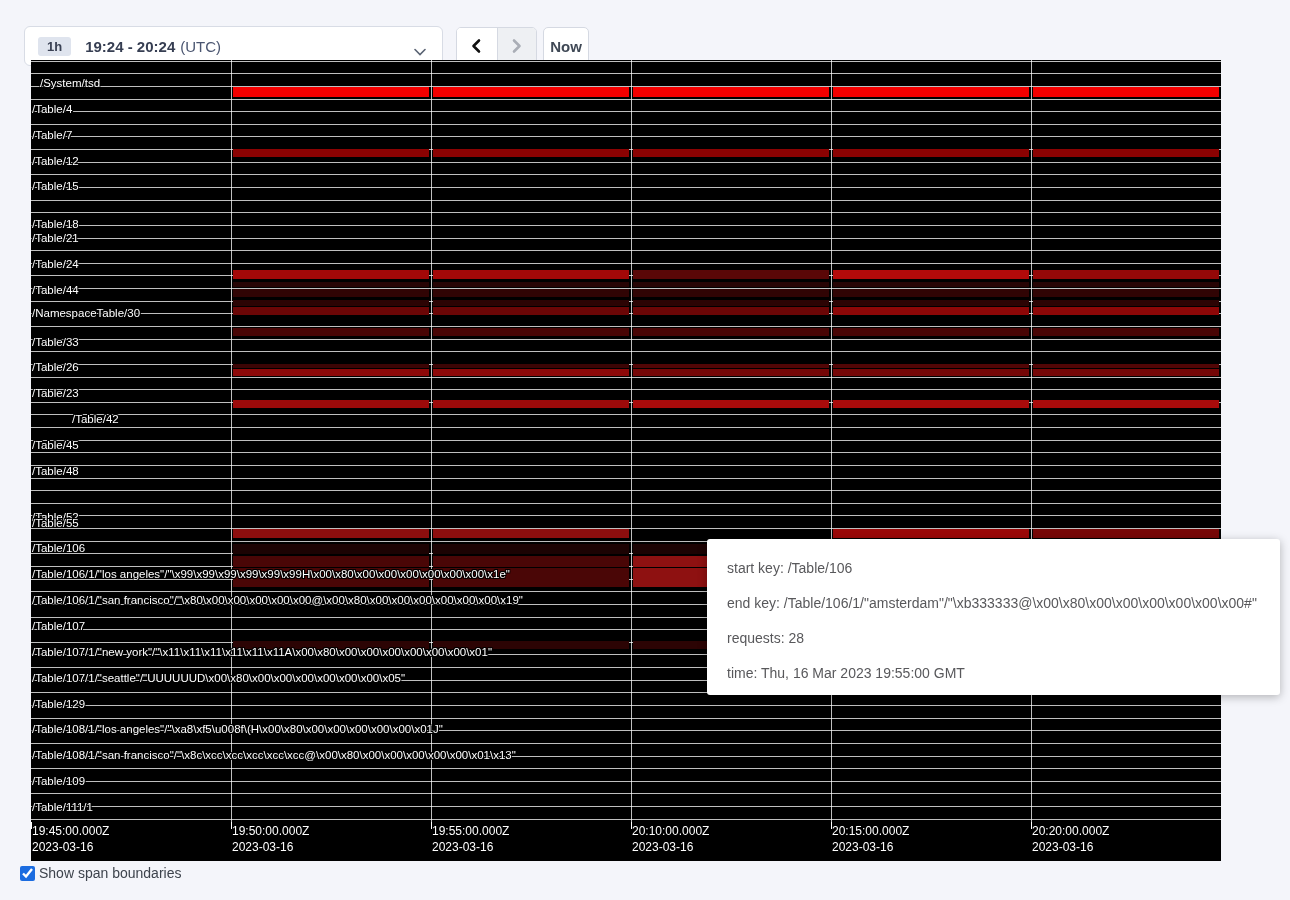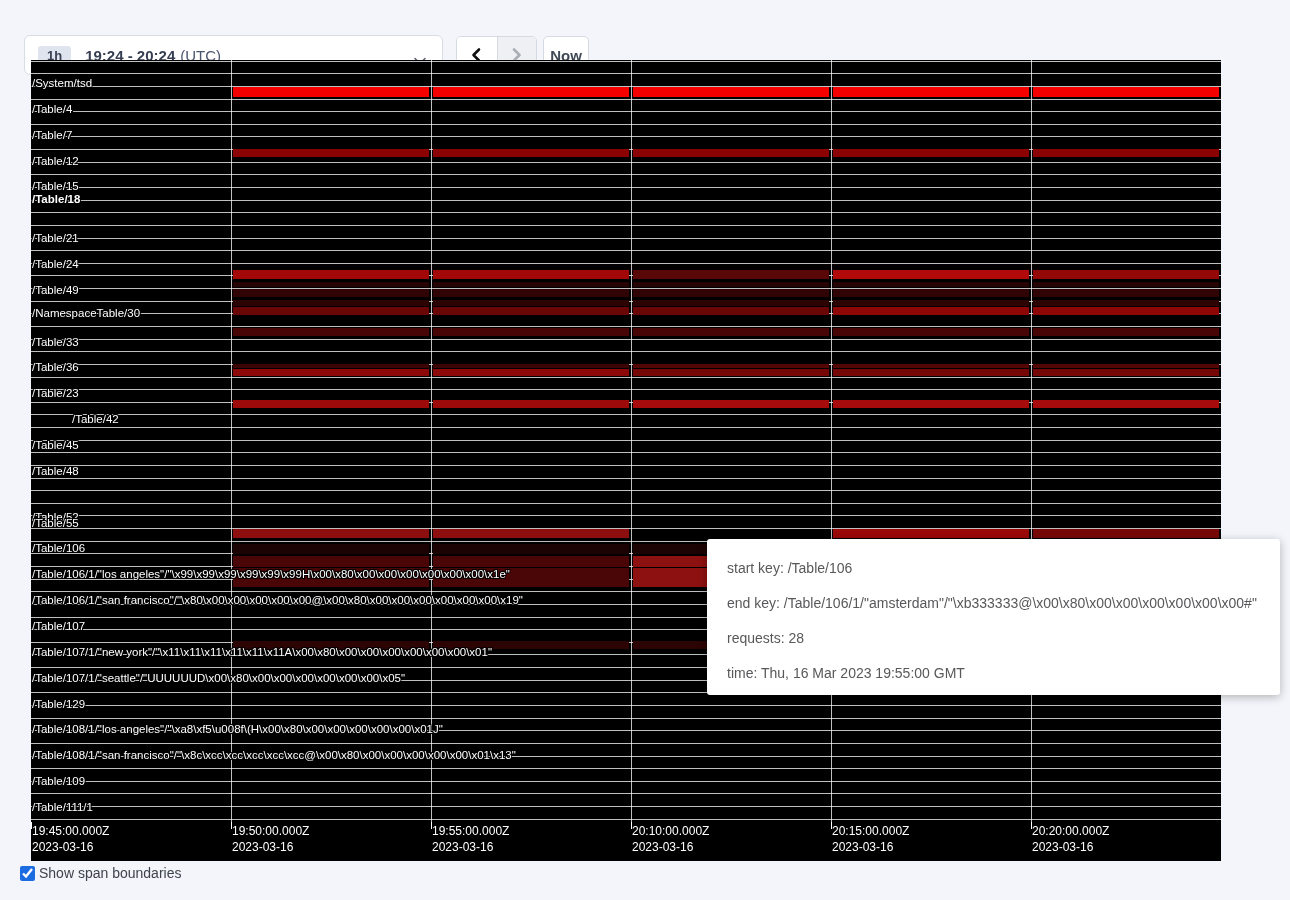--- a/index.html
+++ b/index.html
@@ -1,18 +1,18 @@
 <!DOCTYPE html>
 <html><head>
 <meta charset="utf-8">
 <style>
   html,body{margin:0;padding:0;background:#f4f5fa;width:1290px;height:900px;overflow:hidden;
     font-family:"Liberation Sans",sans-serif;}
   
-  #toolbar{position:absolute;left:0;top:17px;width:1290px;height:60px;}
+  #toolbar{position:absolute;left:0;top:8px;width:1290px;height:60px;}
   #time-selector{position:absolute;left:24px;top:18px;width:417px;height:38px;background:#fff;
     border:1px solid #d8dce5;border-radius:6px;display:flex;align-items:center;cursor:pointer;}
   #duration-badge{margin-left:13px;background:#dfe4ee;border-radius:3px;padding:2px 9px;
     font-size:13px;font-weight:bold;color:#3a4154;}
   #time-range-label{margin-left:14px;font-size:15px;font-weight:bold;color:#363e52;}
   #timezone-label{margin-left:5px;font-size:15px;color:#4a5570;}
   #dropdown-chevron{position:absolute;right:16px;top:15px;}
   #nav-group{position:absolute;left:456px;top:19px;width:79px;height:38px;background:#fff;
     border:1px solid #d5d9e2;border-radius:5px;display:flex;overflow:hidden;}
   .nav-btn{width:50%;display:flex;align-items:center;justify-content:center;background:#fff;border:none;
@@ -215,32 +215,32 @@
     <div class="band" style="left: 202px; width: 196px; top: 508px; height: 18.5px; background: rgb(74, 6, 6);"></div>
     <div class="band" style="left: 402px; width: 196px; top: 508px; height: 18.5px; background: rgb(74, 6, 6);"></div>
     <div class="band" style="left: 602px; width: 196px; top: 508px; height: 18.5px; background: rgb(142, 17, 17);"></div>
     <div class="band" style="left: 802px; width: 196px; top: 508px; height: 18.5px; background: rgb(142, 17, 17);"></div>
     <div class="band" style="left: 1002px; width: 186px; top: 508px; height: 18.5px; background: rgb(142, 17, 17);"></div>
     <div class="band" style="left: 202px; width: 196px; top: 580.5px; height: 8px; background: rgb(44, 4, 4);"></div>
     <div class="band" style="left: 402px; width: 196px; top: 580.5px; height: 8px; background: rgb(44, 4, 4);"></div>
     <div class="band" style="left: 602px; width: 196px; top: 580.5px; height: 8px; background: rgb(44, 4, 4);"></div>
     <div class="band" style="left: 802px; width: 196px; top: 580.5px; height: 8px; background: rgb(44, 4, 4);"></div>
     <div class="band" style="left: 1002px; width: 186px; top: 580.5px; height: 8px; background: rgb(44, 4, 4);"></div>
-    <div class="row-label" style="top: 23px;">/System/tsd</div>
+    <div class="row-label" style="top: 23px; padding-left: 8px;">/System/tsd</div>
     <div class="row-label" style="top: 48.857px;">/Table/4</div>
     <div class="row-label" style="top: 74.714px;">/Table/7</div>
     <div class="row-label" style="top: 100.571px;">/Table/12</div>
     <div class="row-label" style="top: 126.428px;">/Table/15</div>
-    <div class="row-label" style="top: 139px; font-weight: bold;">/Table/18</div>
+    <div class="row-label" style="top: 164px;">/Table/18</div>
     <div class="row-label" style="top: 178.142px;">/Table/21</div>
     <div class="row-label" style="top: 203.999px;">/Table/24</div>
-    <div class="row-label" style="top: 229.856px;">/Table/49</div>
+    <div class="row-label" style="top: 229.856px;">/Table/44</div>
     <div class="row-label" style="top: 253px;">/NamespaceTable/30</div>
     <div class="row-label" style="top: 281.57px;">/Table/33</div>
-    <div class="row-label" style="top: 307.427px;">/Table/36</div>
+    <div class="row-label" style="top: 307.427px;">/Table/26</div>
     <div class="row-label" style="top: 333.284px;">/Table/23</div>
     <div class="row-label" style="top: 359.141px; margin-left: 40px;">/Table/42</div>
     <div class="row-label" style="top: 384.998px;">/Table/45</div>
     <div class="row-label" style="top: 410.855px;">/Table/48</div>
     <div class="row-label" style="top: 436.712px; margin-top: 20px;">/Table/52</div>
     <div class="row-label" style="top: 462.569px;">/Table/55</div>
     <div class="row-label" style="top: 488.426px;">/Table/106</div>
     <div class="row-label" style="top: 514.283px;">/Table/106/1/"los angeles"/"\x99\x99\x99\x99\x99\x99H\x00\x80\x00\x00\x00\x00\x00\x00\x1e"</div>
     <div class="row-label" style="top: 540.14px;">/Table/106/1/"san francisco"/"\x80\x00\x00\x00\x00\x00@\x00\x80\x00\x00\x00\x00\x00\x00\x19"</div>
     <div class="row-label" style="top: 565.997px;">/Table/107</div>

